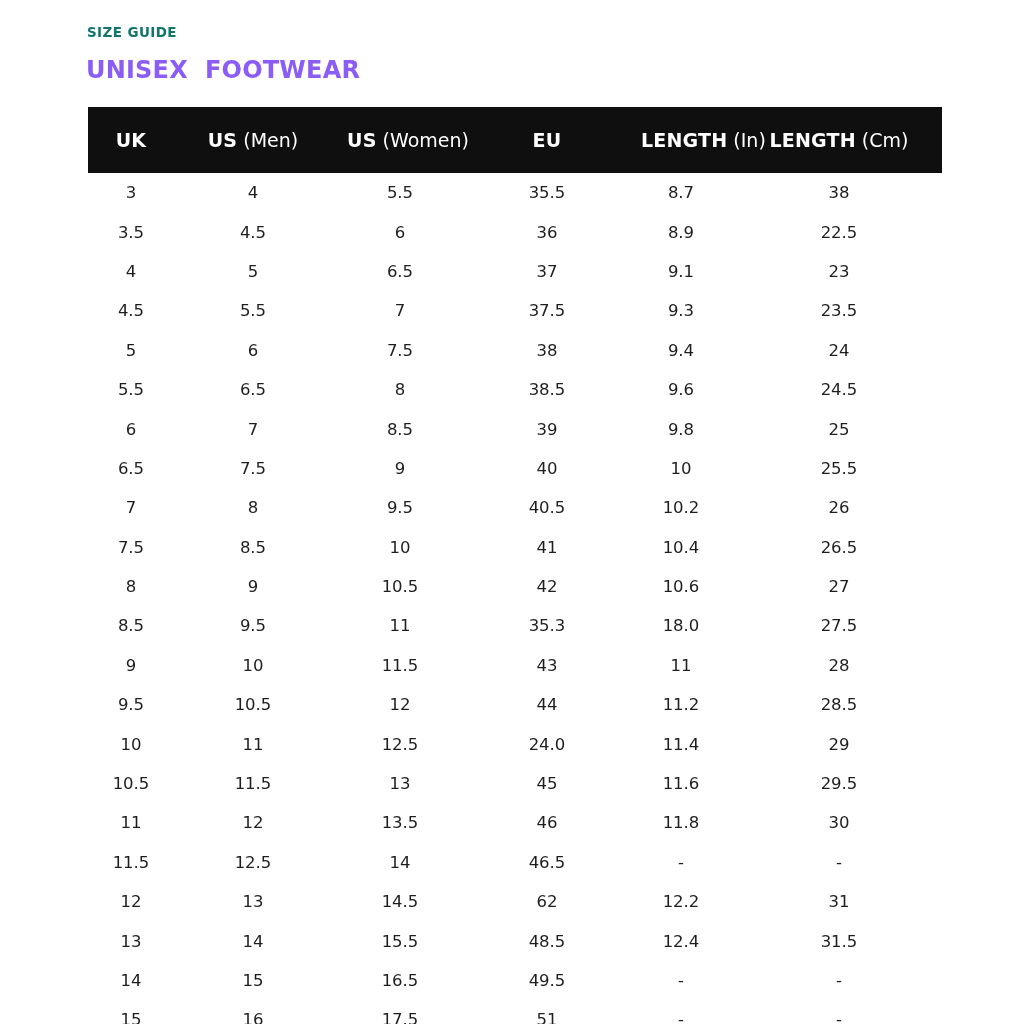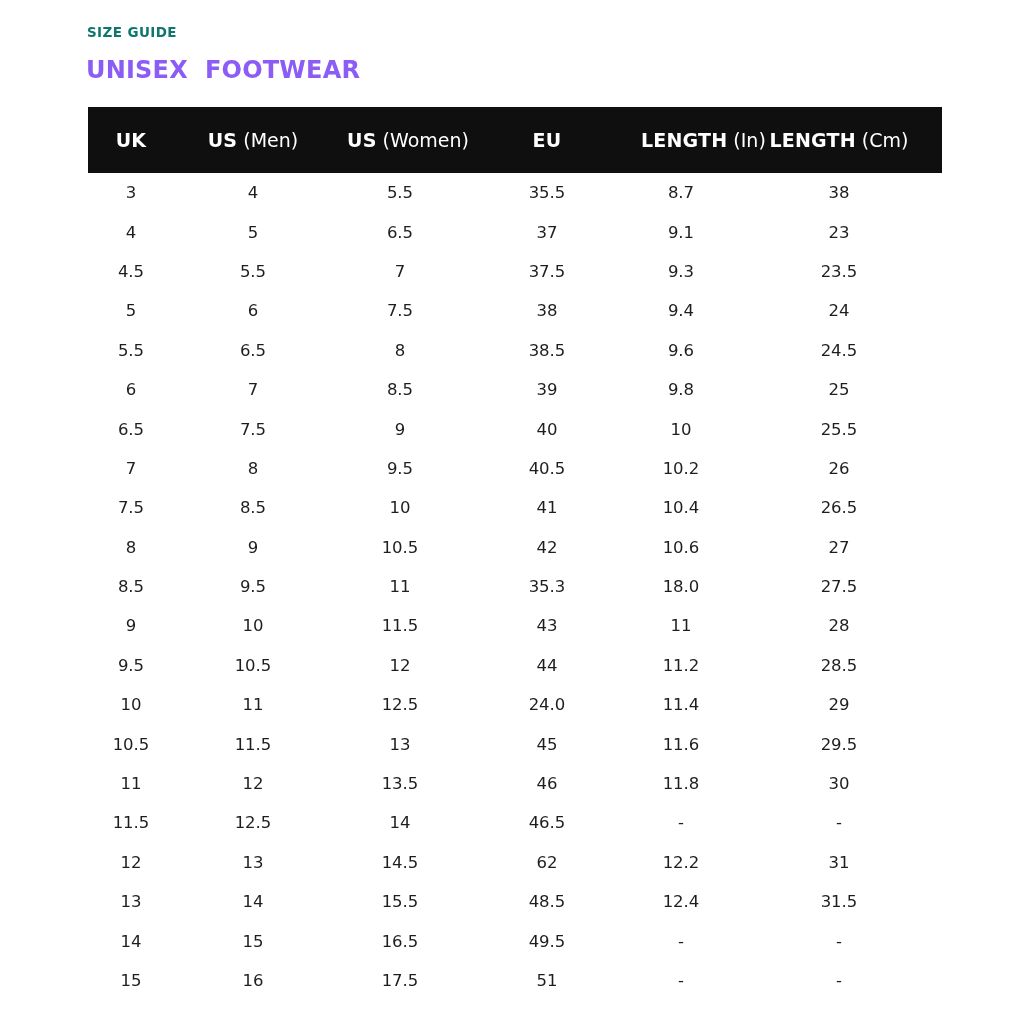--- a/index.html
+++ b/index.html
@@ -92,20 +92,28 @@
   <tbody>
       <tr>
         <td>3</td>
         <td>4</td>
         <td>5.5</td>
         <td>35.5</td>
         <td>8.7</td>
         <td>38</td>
       </tr>
       <tr>
+        <td>3.5</td>
+        <td>4.5</td>
+        <td>6</td>
+        <td>36</td>
+        <td>8.9</td>
+        <td>22.5</td>
+      </tr>
+      <tr>
         <td>4</td>
         <td>5</td>
         <td>6.5</td>
         <td>37</td>
         <td>9.1</td>
         <td>23</td>
       </tr>
       <tr>
         <td>4.5</td>
         <td>5.5</td>

